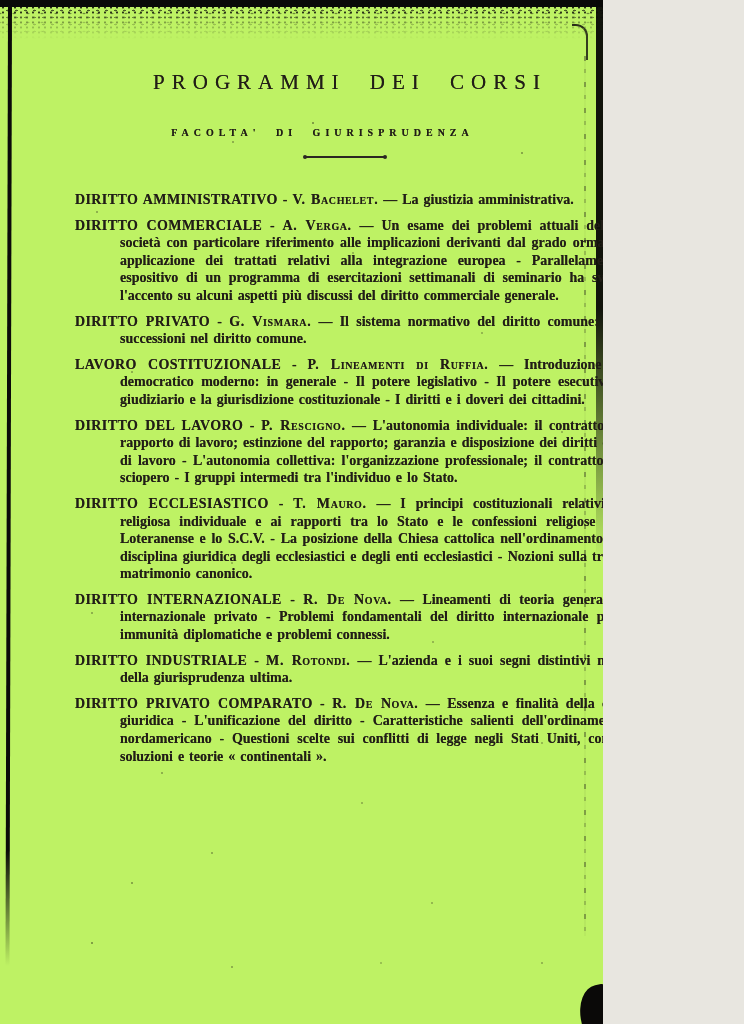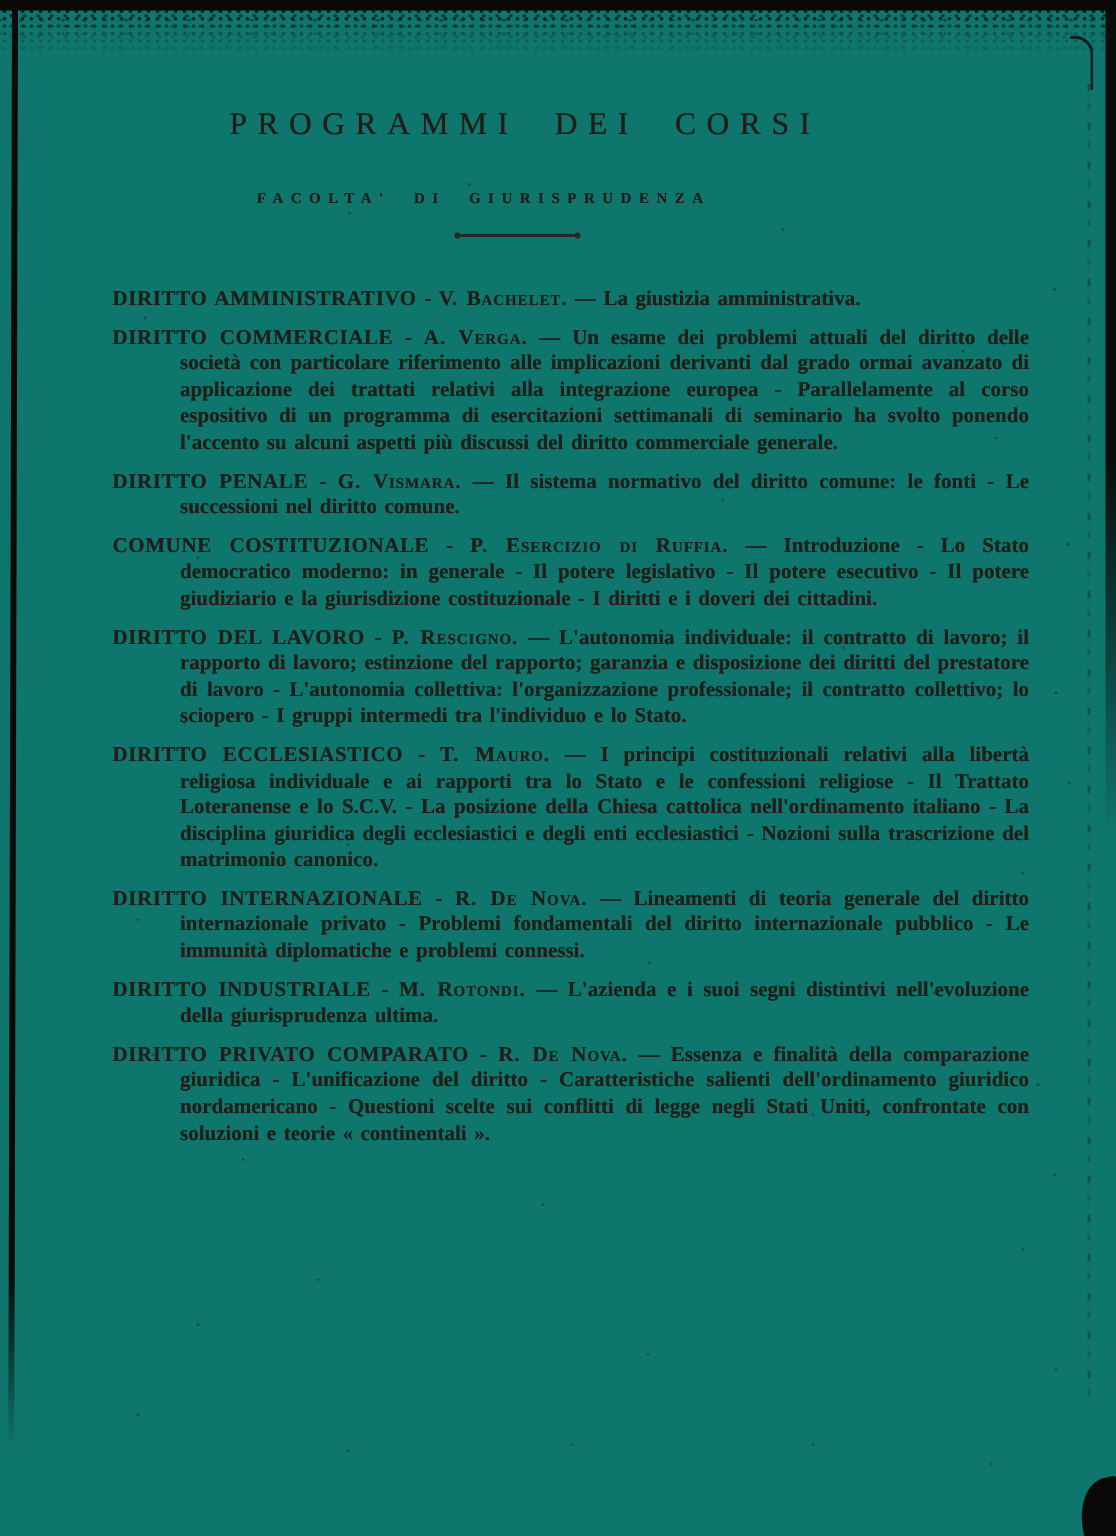--- a/index.html
+++ b/index.html
@@ -4,22 +4,22 @@
 <style>
   html,body{margin:0;padding:0;}
   body{
     width:744px;height:1024px;
     background:#e8e6e0;
     font-family:"Liberation Serif","DejaVu Serif",serif;
     overflow:hidden;
   }
   .page{
     position:relative;
-    width:744px;height:1024px;
-    background:#0f766e;
+    width:603px;height:1024px;
+    background:#bef264;
     color:#211d17;
     overflow:hidden;
   }
   
   .scan-top-band{
     position:absolute;top:0;left:0;right:0;height:7px;
     background:#0a0908;
   }
   .scan-top-noise{
     position:absolute;top:5px;left:0;right:0;height:34px;
@@ -143,23 +143,23 @@
   <h2 class="subtitle">FACOLTA' DI GIURISPRUDENZA</h2>
   <div class="heading-rule"></div>
 
   <div class="courses">
   <p class="course"><span class="ctitle">DIRITTO AMMINISTRATIVO</span><span> - </span><span class="prof">V. Bachelet.</span><span> — </span><span class="desc">La giustizia amministrativa.</span></p>
 
 
 
   <p class="course"><span class="ctitle">DIRITTO COMMERCIALE</span><span> - </span><span class="prof">A. Verga.</span><span> — </span><span class="desc">Un esame dei problemi attuali del diritto delle società con particolare riferimento alle implicazioni derivanti dal grado ormai avanzato di applicazione dei trattati relativi alla integrazione europea - Parallelamente al corso espositivo di un programma di esercitazioni settimanali di seminario ha svolto ponendo l'accento su alcuni aspetti più discussi del diritto commerciale generale.</span></p>
 
-  <p class="course"><span class="ctitle">DIRITTO PENALE</span><span> - </span><span class="prof">G. Vismara.</span><span> — </span><span class="desc">Il sistema normativo del diritto comune: le fonti - Le successioni nel diritto comune.</span></p>
+  <p class="course"><span class="ctitle">DIRITTO PRIVATO</span><span> - </span><span class="prof">G. Vismara.</span><span> — </span><span class="desc">Il sistema normativo del diritto comune: le fonti - Le successioni nel diritto comune.</span></p>
 
-  <p class="course"><span class="ctitle">COMUNE COSTITUZIONALE</span><span> - </span><span class="prof">P. Esercizio di Ruffia.</span><span> — </span><span class="desc">Introduzione - Lo Stato democratico moderno: in generale - Il potere legislativo - Il potere esecutivo - Il potere giudiziario e la giurisdizione costituzionale - I diritti e i doveri dei cittadini.</span></p>
+  <p class="course"><span class="ctitle">LAVORO COSTITUZIONALE</span><span> - </span><span class="prof">P. Lineamenti di Ruffia.</span><span> — </span><span class="desc">Introduzione - Lo Stato democratico moderno: in generale - Il potere legislativo - Il potere esecutivo - Il potere giudiziario e la giurisdizione costituzionale - I diritti e i doveri dei cittadini.</span></p>
 
   <p class="course"><span class="ctitle">DIRITTO DEL LAVORO</span><span> - </span><span class="prof">P. Rescigno.</span><span> — </span><span class="desc">L'autonomia individuale: il contratto di lavoro; il rapporto di lavoro; estinzione del rapporto; garanzia e disposizione dei diritti del prestatore di lavoro - L'autonomia collettiva: l'organizzazione professionale; il contratto collettivo; lo sciopero - I gruppi intermedi tra l'individuo e lo Stato.</span></p>
 
   <p class="course"><span class="ctitle">DIRITTO ECCLESIASTICO</span><span> - </span><span class="prof">T. Mauro.</span><span> — </span><span class="desc">I principi costituzionali relativi alla libertà religiosa individuale e ai rapporti tra lo Stato e le confessioni religiose - Il Trattato Loteranense e lo S.C.V. - La posizione della Chiesa cattolica nell'ordinamento italiano - La disciplina giuridica degli ecclesiastici e degli enti ecclesiastici - Nozioni sulla trascrizione del matrimonio canonico.</span></p>
 
   <p class="course"><span class="ctitle">DIRITTO INTERNAZIONALE</span><span> - </span><span class="prof">R. De Nova.</span><span> — </span><span class="desc">Lineamenti di teoria generale del diritto internazionale privato - Problemi fondamentali del diritto internazionale pubblico - Le immunità diplomatiche e problemi connessi.</span></p>
 
   <p class="course"><span class="ctitle">DIRITTO INDUSTRIALE</span><span> - </span><span class="prof">M. Rotondi.</span><span> — </span><span class="desc">L'azienda e i suoi segni distintivi nell'evoluzione della giurisprudenza ultima.</span></p>
 
 

